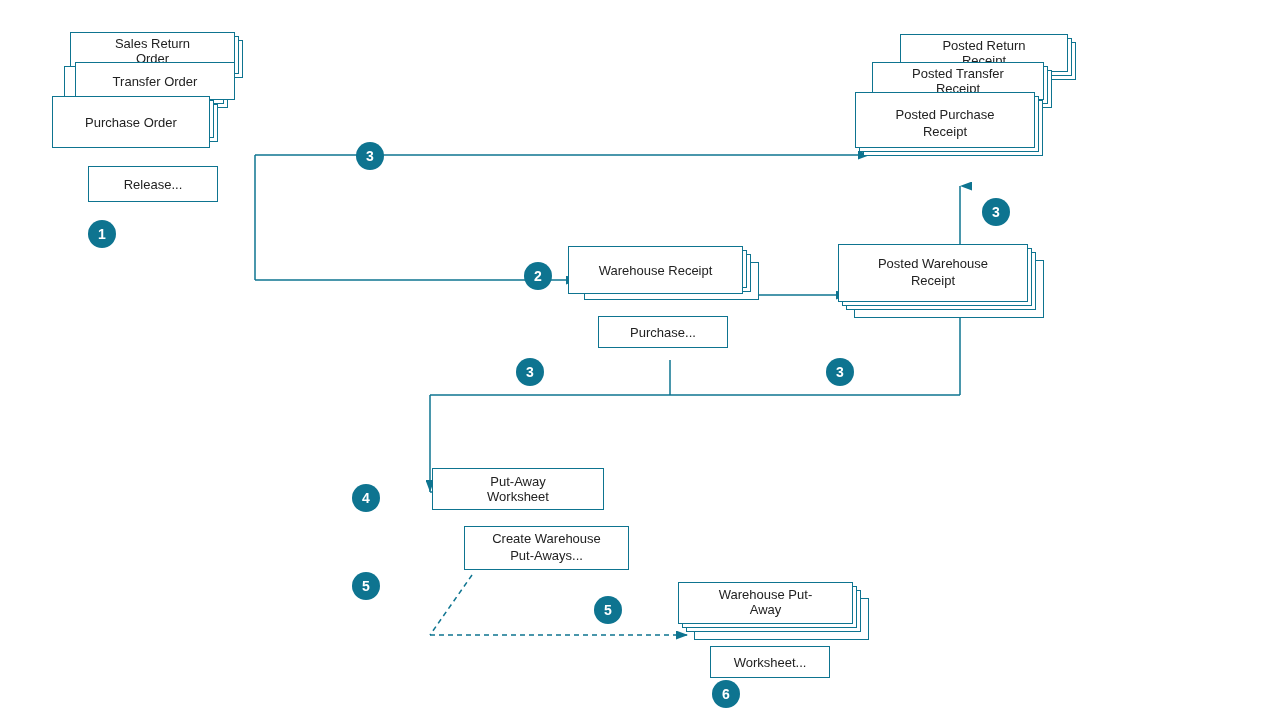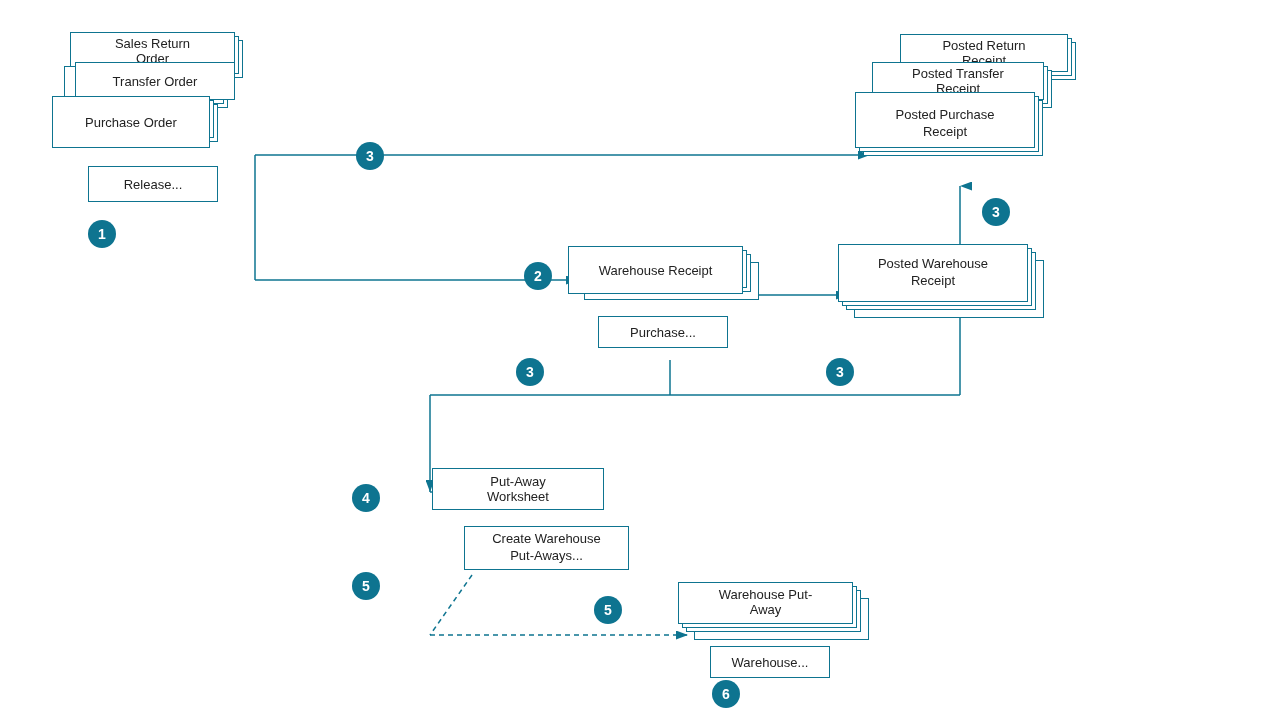--- a/index.html
+++ b/index.html
@@ -179,21 +179,21 @@
   <div class="box-stack" style="top:582px; left:678px;">
     <div class="box" style="width:175px;height:42px;top:16px;left:16px;"></div>
     <div class="box" style="width:175px;height:42px;top:8px;left:8px;"></div>
     <div class="box" style="width:175px;height:42px;top:4px;left:4px;"></div>
     <div class="box" style="width:175px;height:42px;top:0;left:0;justify-content:flex-end;">
       <span>Warehouse Put-Away</span>
     </div>
   </div>
 
   <div class="box" style="position:absolute;top:646px;left:710px;width:120px;height:32px;">
-    <span>Warehouse...</span>
+    <span>Worksheet...</span>
   </div>
 
   <div class="badge" style="top:220px;left:88px;">
     <span>1</span>
   </div>
   <div class="badge" style="top:262px;left:524px;">
     <span>2</span>
   </div>
   <div class="badge" style="top:142px;left:356px;">
     <span>3</span>

